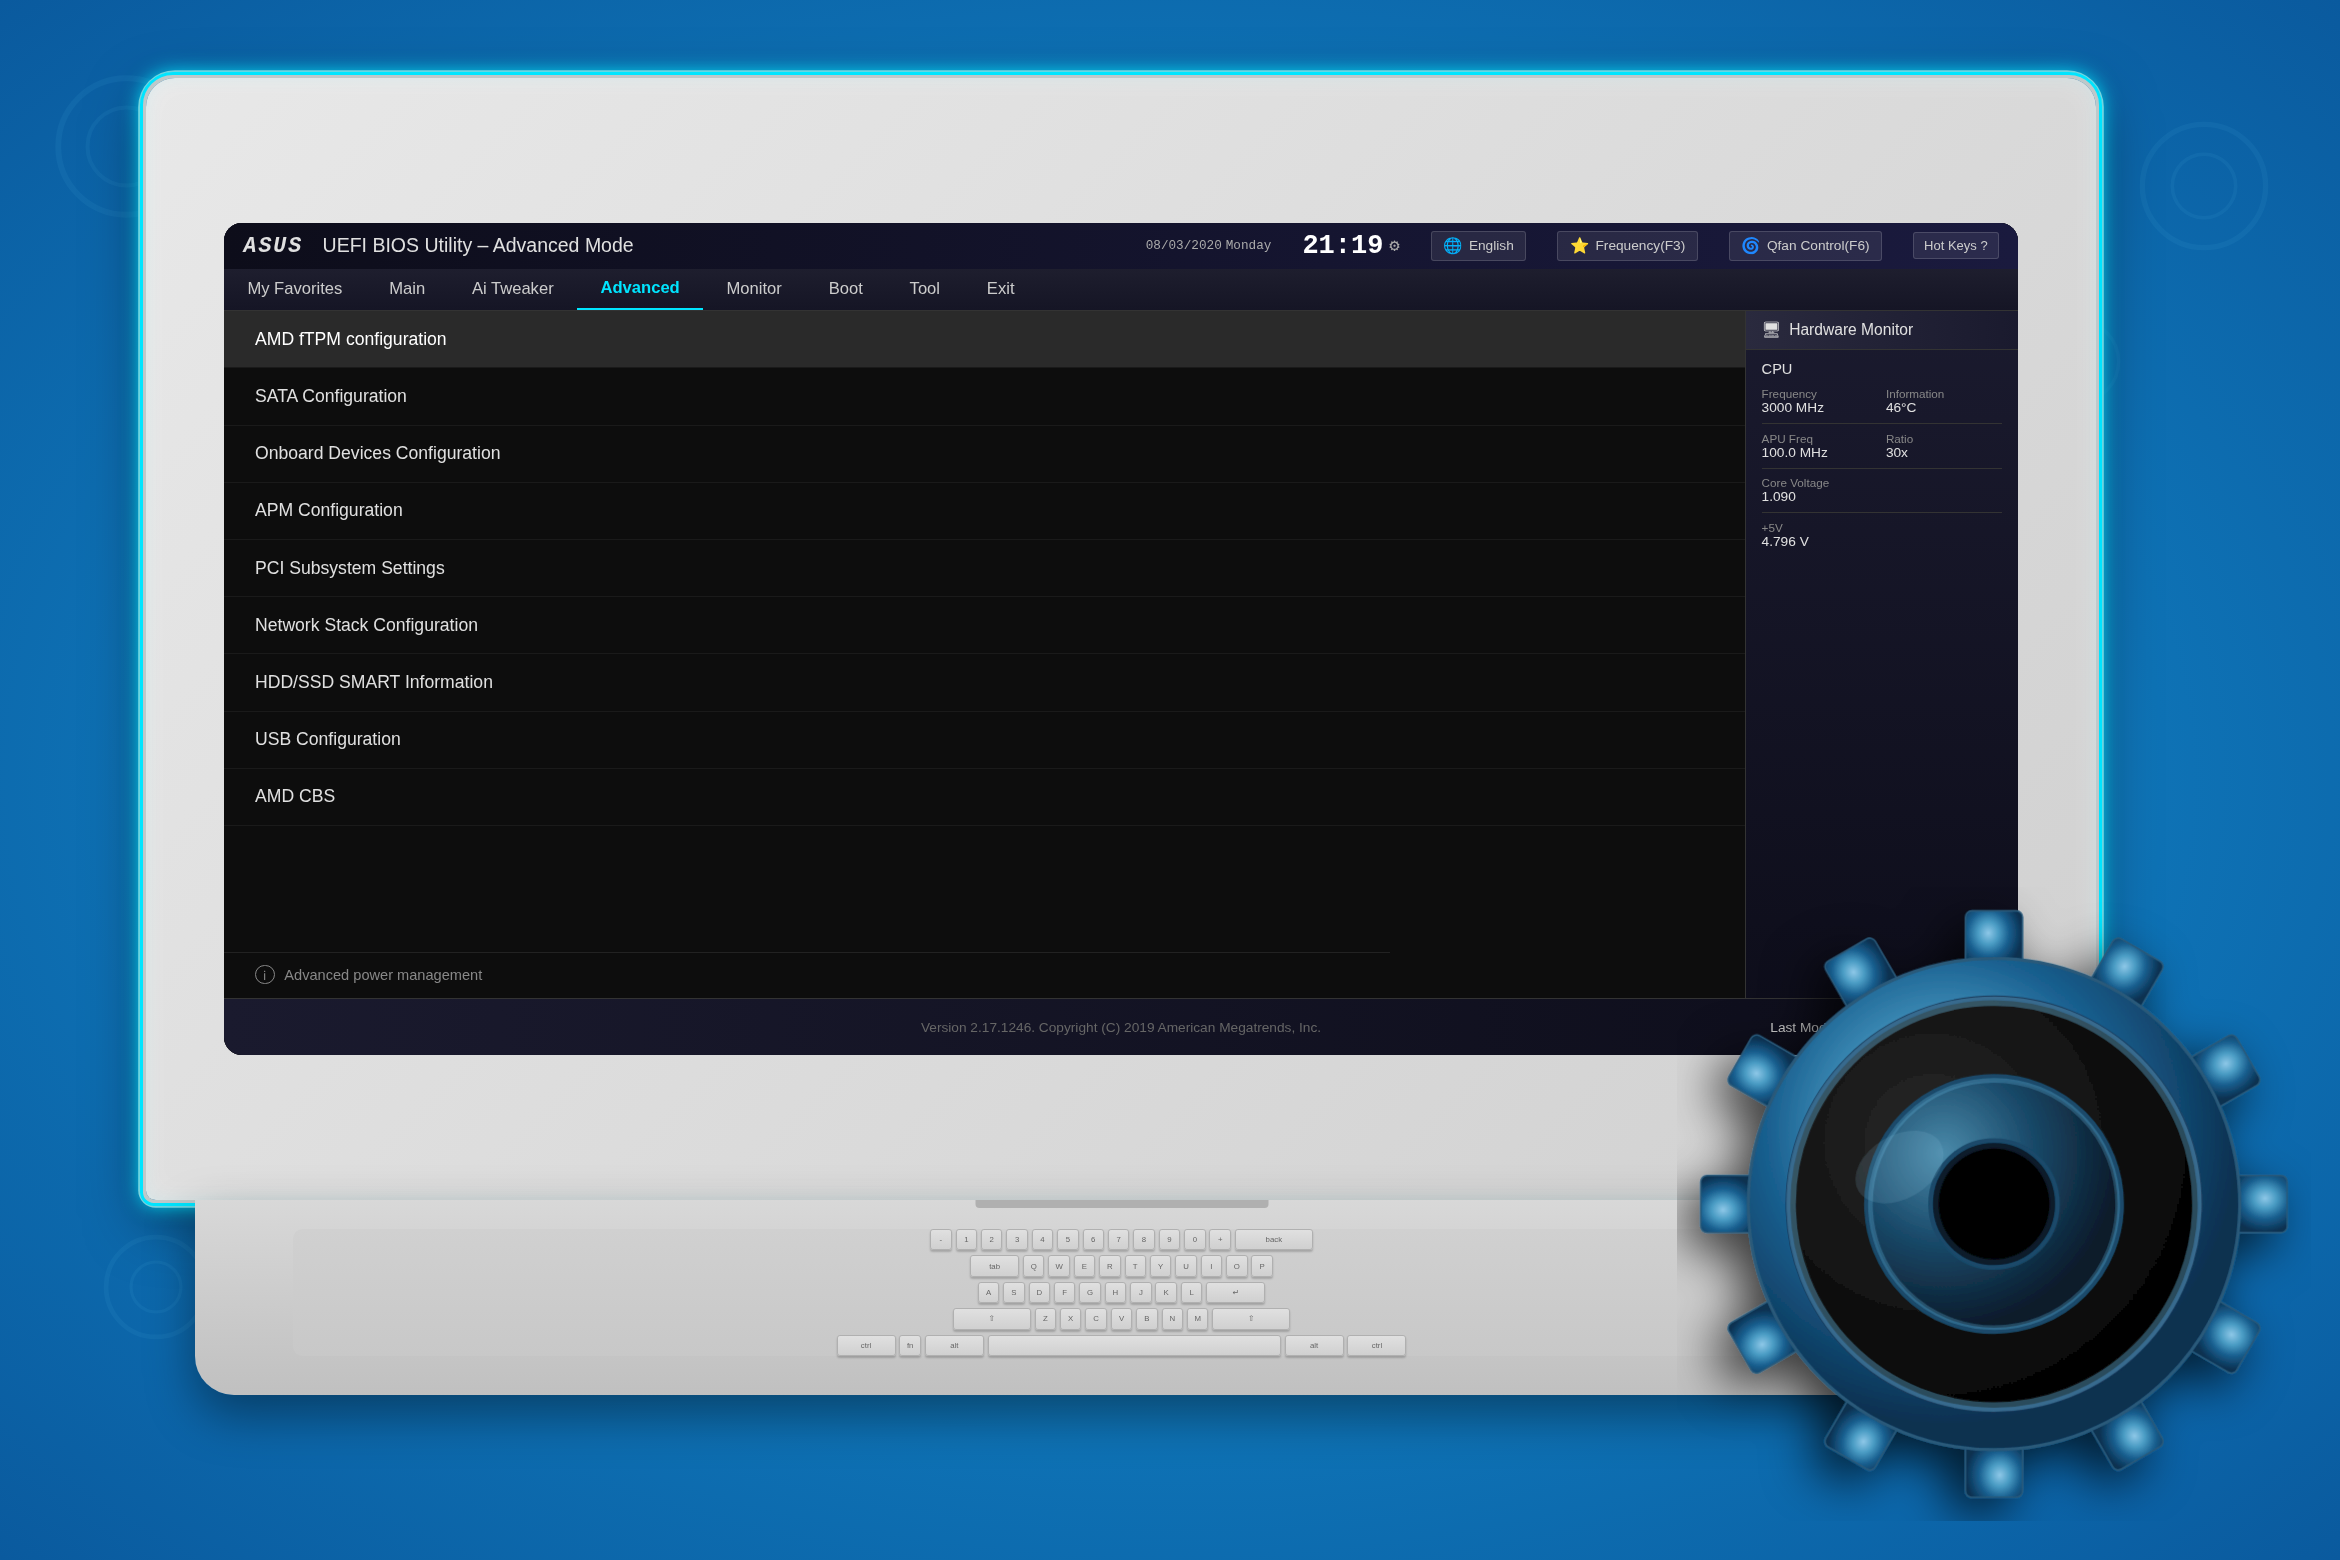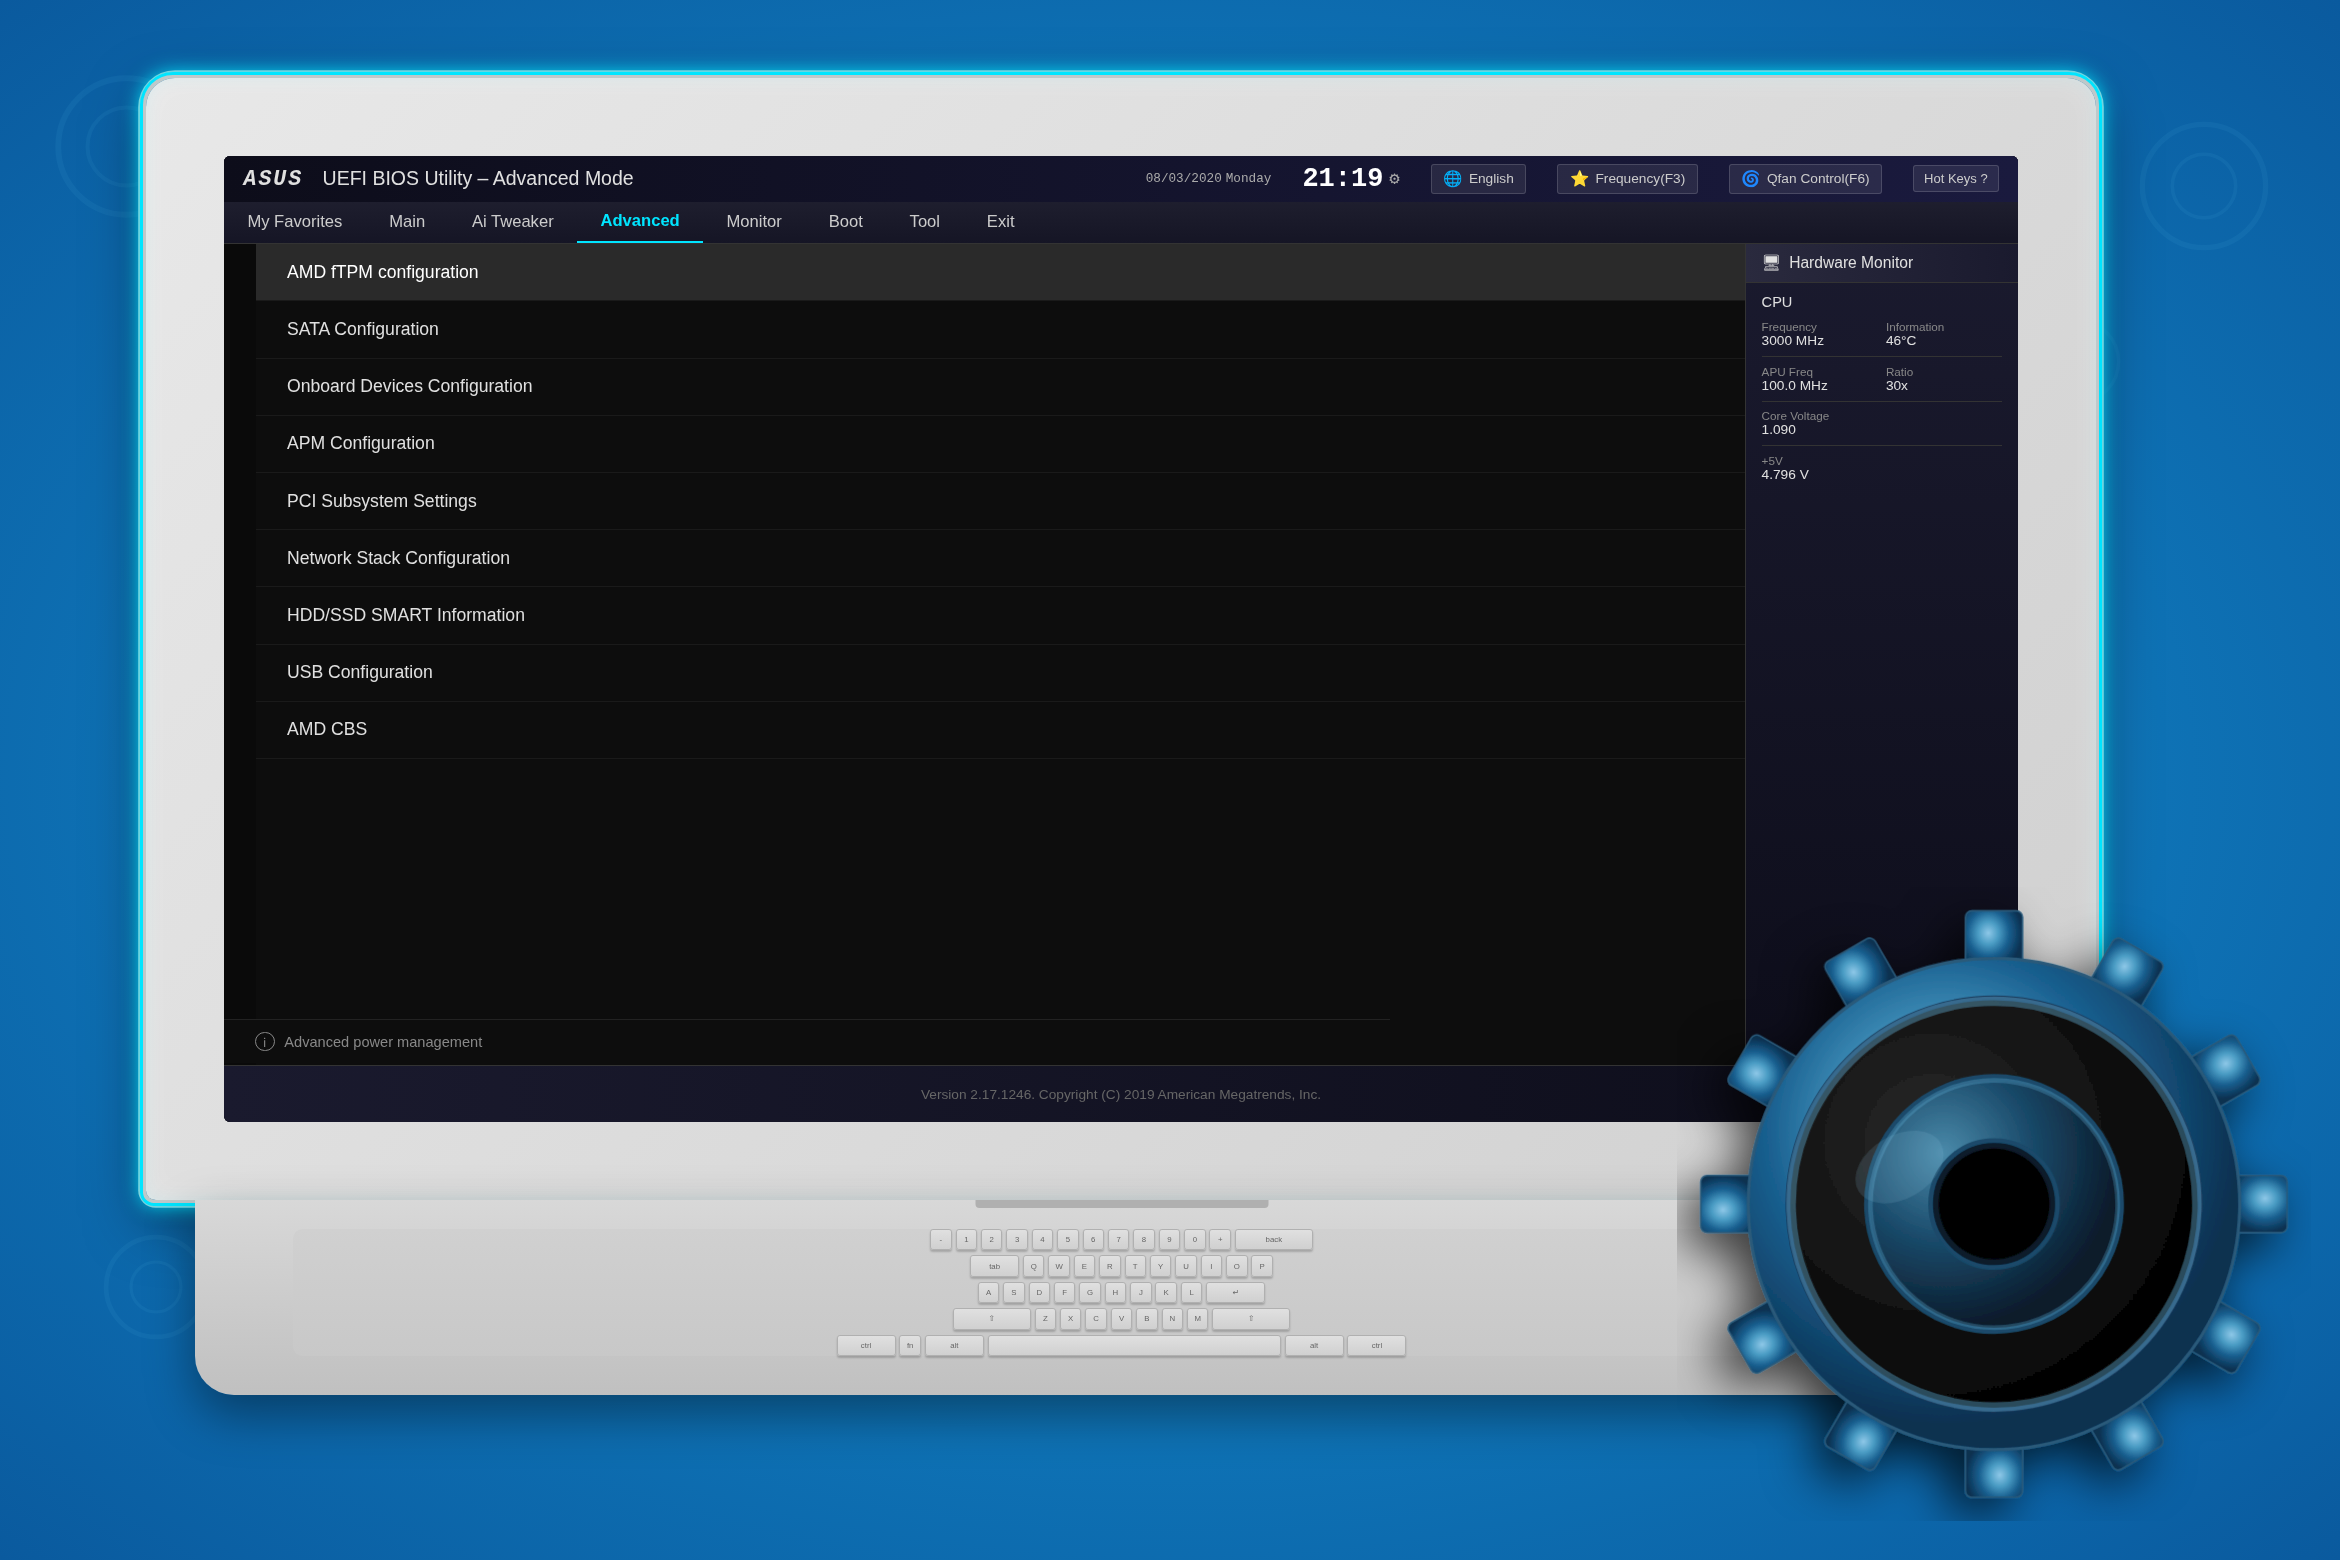--- a/index.html
+++ b/index.html
@@ -51,23 +51,23 @@
       position: absolute;
       inset: -5.9px;
       border-radius: 33px 33px 13.7px 13.7px;
       border: 3.9px solid #00e5ff;
       box-shadow: 0 0 19.5px #00e5ff, inset 0 0 19.5px rgba(0,229,255,0.1);
       pointer-events: none;
     }
 
     .screen-bezel {
       width: 1794px;
-      height: 966px;
+      height: 832px;
       background: #111;
-      border-radius: 6px;
+      border-radius: 18px;
       position: relative;
       overflow: hidden;
     }
 
     
     .bios-screen {
       position: absolute;
       inset: 0;
       background: #0a0a0a;
       color: #fff;
@@ -183,21 +183,20 @@
       color: #00e5ff;
       font-weight: bold;
       border-bottom: 2px solid #00e5ff;
     }
 
     
     .bios-body {
       display: flex;
       flex: 1;
       height: calc(100% - 112px);
-      padding-left: 32px;
     }
 
     
     .bios-menu {
       flex: 1;
       background: #0d0d0d;
       padding: 0;
       overflow: hidden;
     }
 

